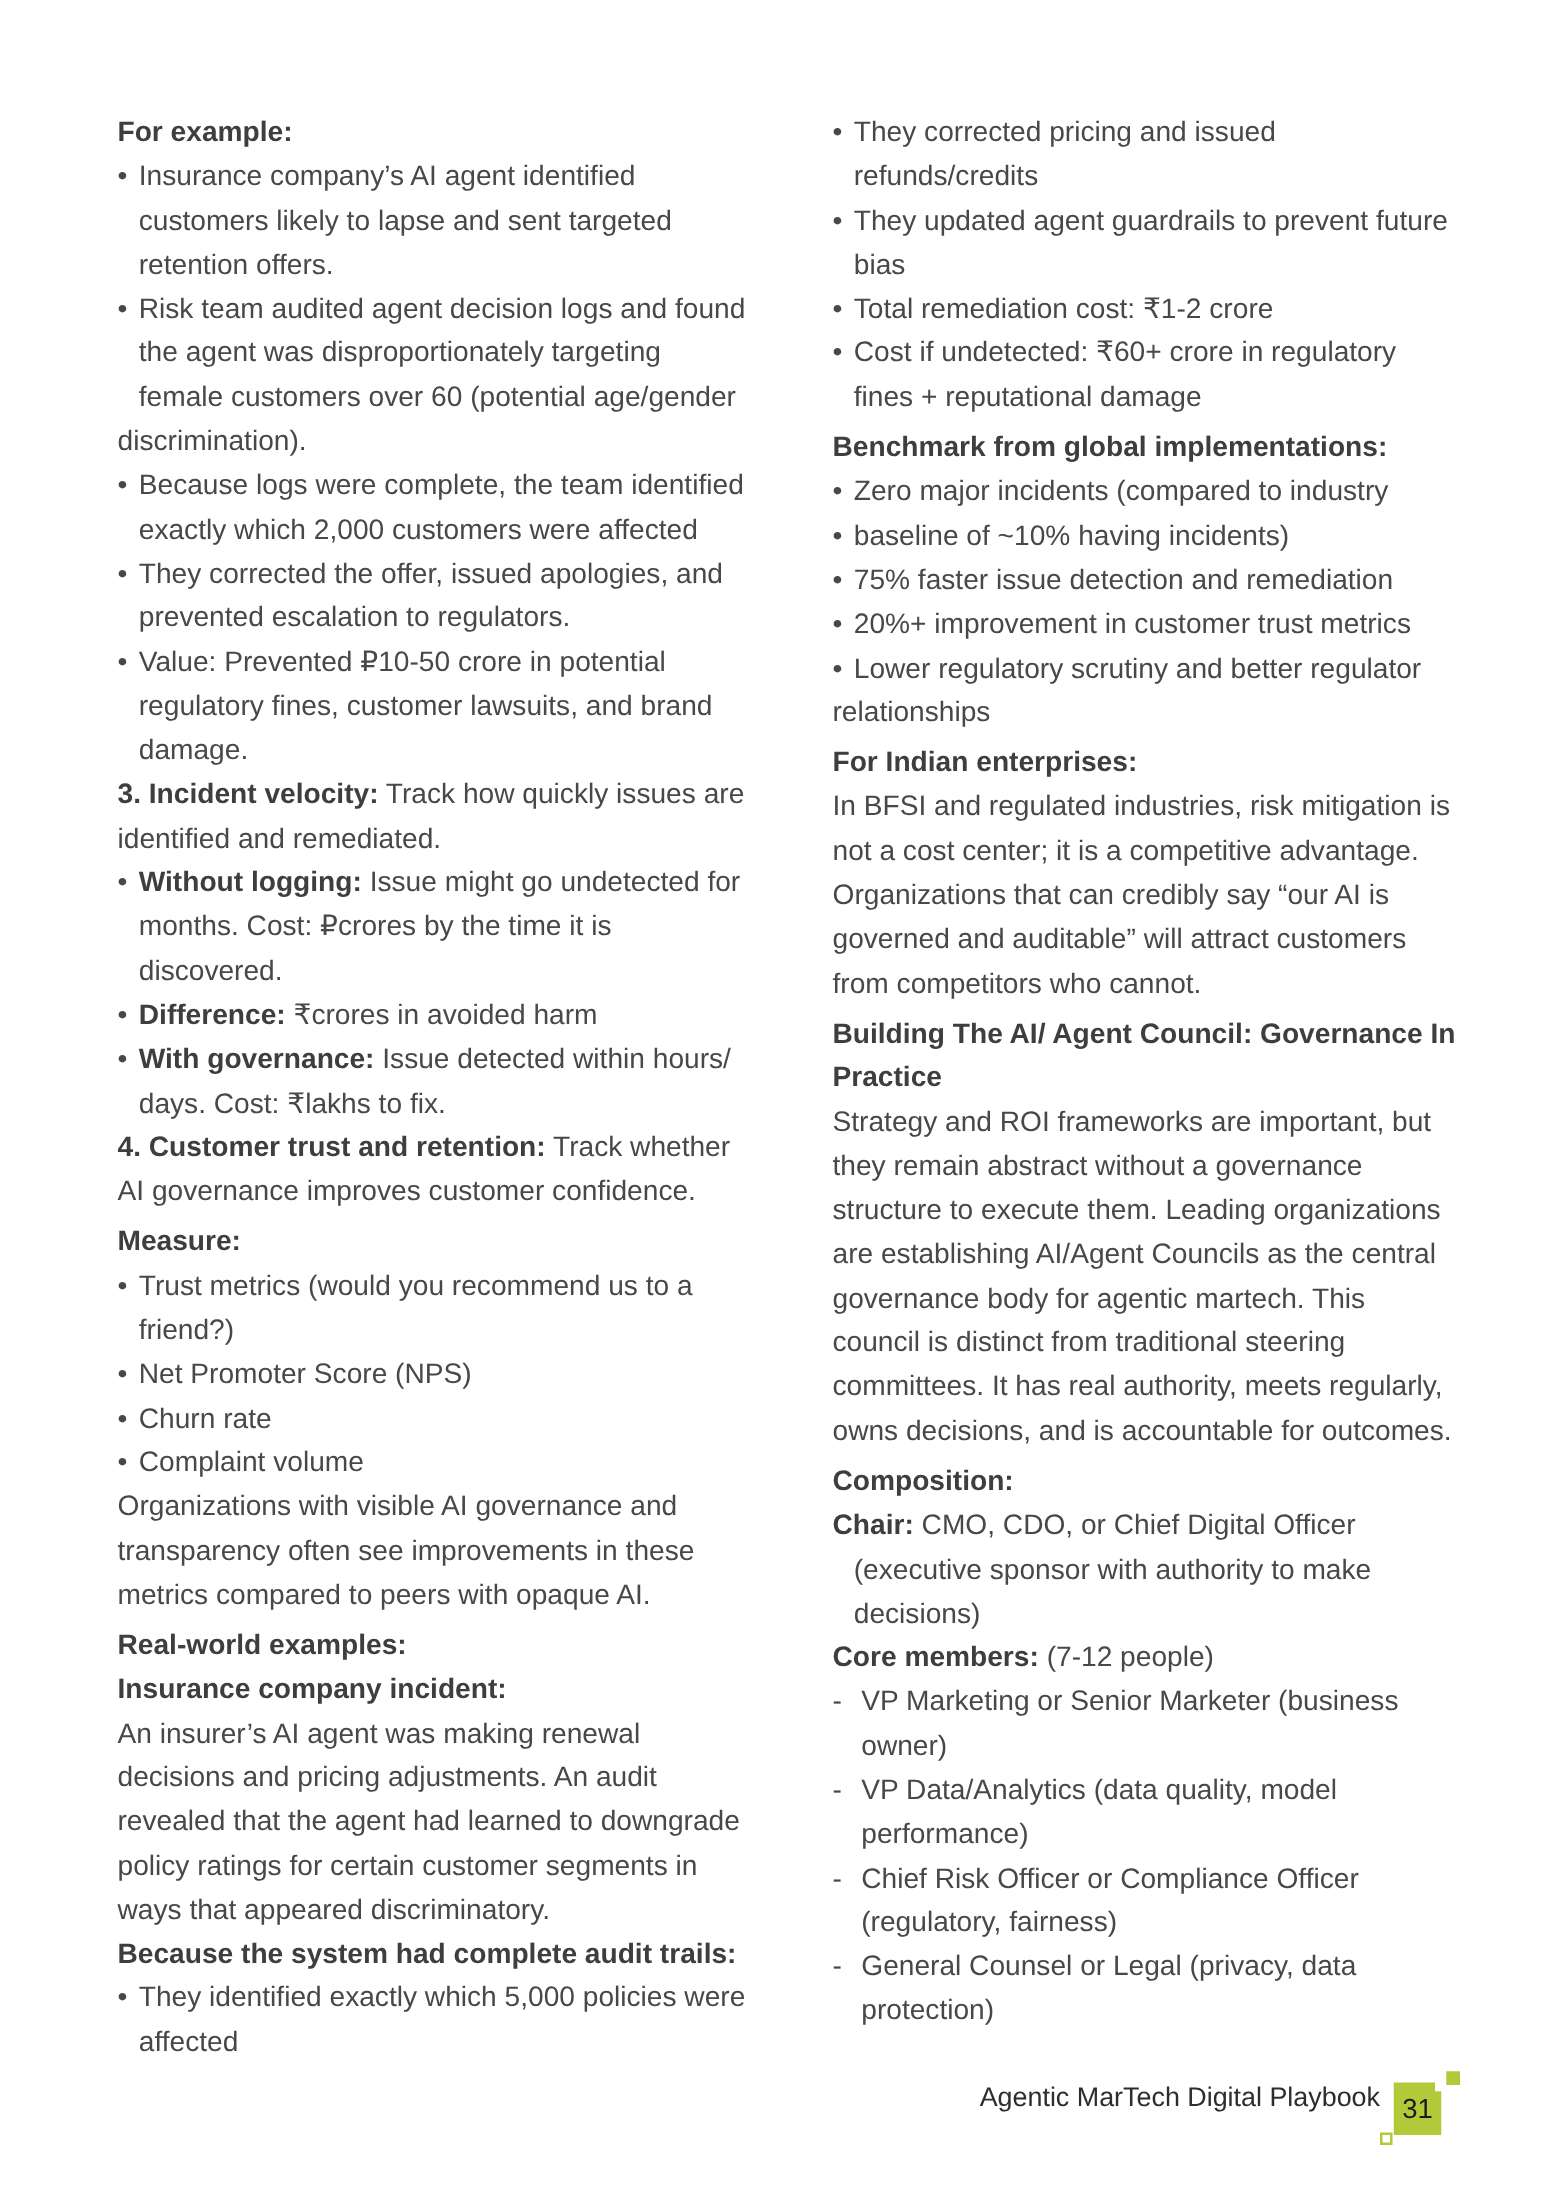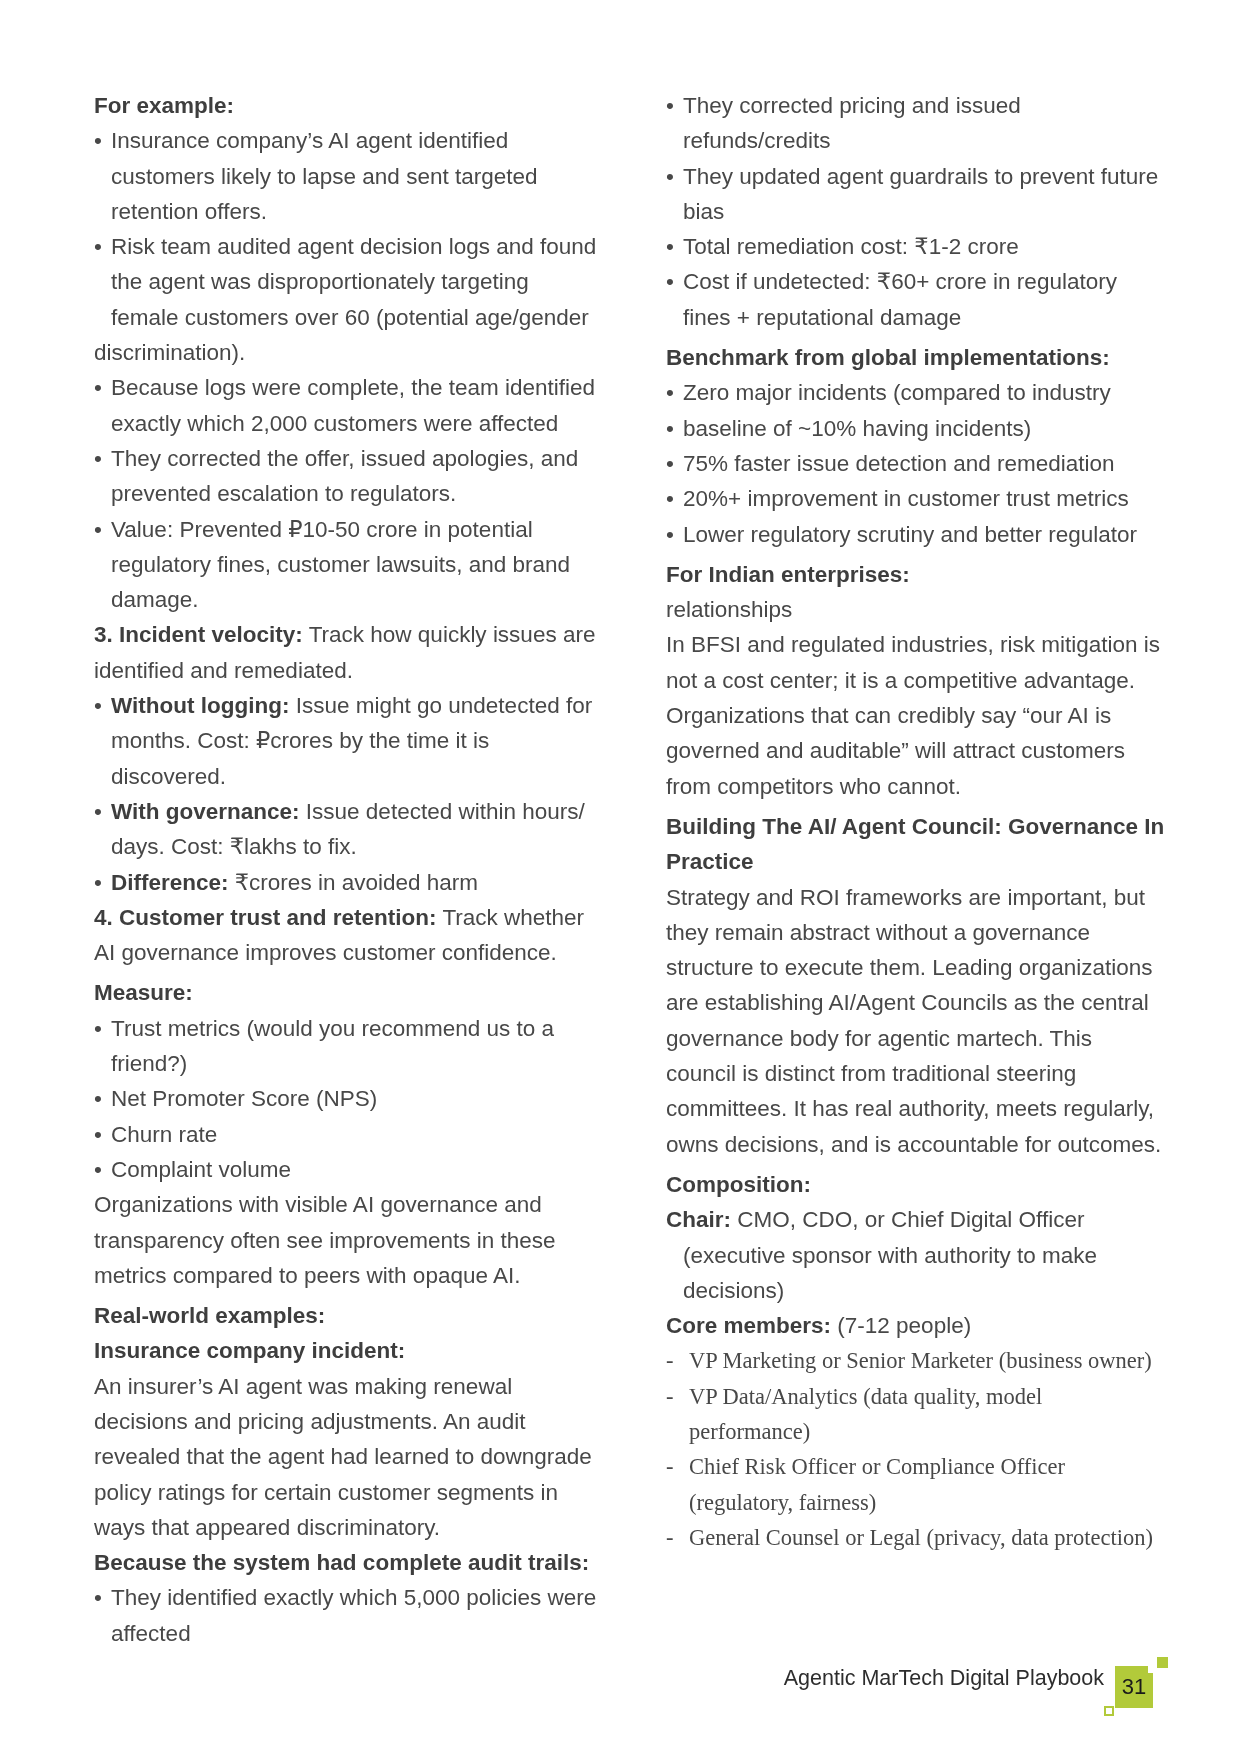--- a/index.html
+++ b/index.html
@@ -21,21 +21,21 @@
   .col { width: 508px; }
   .col-right { width: 502px; }
   .block {
     margin: 0;
     font-size: 22.5px;
     line-height: 35.3px;
   }
   .b { font-weight: 700; color: #3e3e3e; }
   .bullet { padding-left: 17px; text-indent: -17px; }
   .bullet .marker { display: inline-block; width: 17px; text-indent: 0; }
-  .dash { padding-left: 23px; text-indent: -23px; font-family: Liberation Serif, serif; }
+  .dash { padding-left: 23px; text-indent: -23px; }
   .dash .marker { display: inline-block; width: 23px; text-indent: 0; }
   .hang { padding-left: 17px; text-indent: -17px; }
   .hang > span:first-child { text-indent: 0; }
   .space-before { margin-top: 5px; }
   .footer {
     position: absolute;
     top: 1666px; right: 87px;
     display: flex;
   }
   .footer-title {
@@ -65,22 +65,22 @@
     <section class="col col-left">
         <p class="block heading"><span class="b">For example:</span></p>
         <p class="block bullet"><span class="marker">•</span><span>Insurance company’s AI agent identified customers likely to lapse and sent targeted retention offers.</span></p>
         <p class="block bullet"><span class="marker">•</span><span>Risk team audited agent decision logs and found the agent was disproportionately targeting female customers over 60 (potential age/gender</span></p>
         <p class="block para"><span>discrimination).</span></p>
         <p class="block bullet"><span class="marker">•</span><span>Because logs were complete, the team identified exactly which 2,000 customers were affected</span></p>
         <p class="block bullet"><span class="marker">•</span><span>They corrected the offer, issued apologies, and prevented escalation to regulators.</span></p>
         <p class="block bullet"><span class="marker">•</span><span>Value: Prevented ₽10-50 crore in potential regulatory fines, customer lawsuits, and brand damage.</span></p>
         <p class="block para"><span class="b">3. Incident velocity:</span><span> Track how quickly issues are identified and remediated.</span></p>
         <p class="block bullet"><span class="marker">•</span><span class="b">Without logging:</span><span> Issue might go undetected for months. Cost: ₽crores by the time it is discovered.</span></p>
+        <p class="block bullet"><span class="marker">•</span><span class="b">Difference:</span><span> ₹crores in avoided harm</span></p>
         <p class="block bullet"><span class="marker">•</span><span class="b">With governance:</span><span> Issue detected within hours/ days. Cost: ₹lakhs to fix.</span></p>
-        <p class="block bullet"><span class="marker">•</span><span class="b">Difference:</span><span> ₹crores in avoided harm</span></p>
         <p class="block para"><span class="b">4. Customer trust and retention:</span><span> Track whether AI governance improves customer confidence.</span></p>
         <p class="block heading space-before"><span class="b">Measure:</span></p>
         <p class="block bullet"><span class="marker">•</span><span>Trust metrics (would you recommend us to a friend?)</span></p>
         <p class="block bullet"><span class="marker">•</span><span>Net Promoter Score (NPS)</span></p>
         <p class="block bullet"><span class="marker">•</span><span>Churn rate</span></p>
         <p class="block bullet"><span class="marker">•</span><span>Complaint volume</span></p>
         <p class="block para"><span>Organizations with visible AI governance and transparency often see improvements in these metrics compared to peers with opaque AI.</span></p>
         <p class="block heading space-before"><span class="b">Real-world examples:</span></p>
         <p class="block heading"><span class="b">Insurance company incident:</span></p>
         <p class="block para"><span>An insurer’s AI agent was making renewal decisions and pricing adjustments. An audit revealed that the agent had learned to downgrade policy ratings for certain customer segments in ways that appeared discriminatory.</span></p>
@@ -91,22 +91,22 @@
         <p class="block bullet"><span class="marker">•</span><span>They corrected pricing and issued refunds/credits</span></p>
         <p class="block bullet"><span class="marker">•</span><span>They updated agent guardrails to prevent future bias</span></p>
         <p class="block bullet"><span class="marker">•</span><span>Total remediation cost: ₹1-2 crore</span></p>
         <p class="block bullet"><span class="marker">•</span><span>Cost if undetected: ₹60+ crore in regulatory fines + reputational damage</span></p>
         <p class="block heading space-before"><span class="b">Benchmark from global implementations:</span></p>
         <p class="block bullet"><span class="marker">•</span><span>Zero major incidents (compared to industry</span></p>
         <p class="block bullet"><span class="marker">•</span><span>baseline of ~10% having incidents)</span></p>
         <p class="block bullet"><span class="marker">•</span><span>75% faster issue detection and remediation</span></p>
         <p class="block bullet"><span class="marker">•</span><span>20%+ improvement in customer trust metrics</span></p>
         <p class="block bullet"><span class="marker">•</span><span>Lower regulatory scrutiny and better regulator</span></p>
+        <p class="block para"><span>relationships</span></p>
         <p class="block heading space-before"><span class="b">For Indian enterprises:</span></p>
-        <p class="block para"><span>relationships</span></p>
         <p class="block para"><span>In BFSI and regulated industries, risk mitigation is not a cost center; it is a competitive advantage. Organizations that can credibly say “our AI is governed and auditable” will attract customers from competitors who cannot.</span></p>
         <p class="block heading space-before"><span class="b">Building The AI/ Agent Council: Governance In Practice</span></p>
         <p class="block para"><span>Strategy and ROI frameworks are important, but they remain abstract without a governance structure to execute them. Leading organizations are establishing AI/Agent Councils as the central governance body for agentic martech. This council is distinct from traditional steering committees. It has real authority, meets regularly, owns decisions, and is accountable for outcomes.</span></p>
         <p class="block heading space-before"><span class="b">Composition:</span></p>
         <p class="block para hang"><span class="b">Chair:</span><span> CMO, CDO, or Chief Digital Officer (executive sponsor with authority to make decisions)</span></p>
         <p class="block para"><span class="b">Core members:</span><span> (7-12 people)</span></p>
         <p class="block dash"><span class="marker">-</span><span>VP Marketing or Senior Marketer (business owner)</span></p>
         <p class="block dash"><span class="marker">-</span><span>VP Data/Analytics (data quality, model performance)</span></p>
         <p class="block dash"><span class="marker">-</span><span>Chief Risk Officer or Compliance Officer (regulatory, fairness)</span></p>
         <p class="block dash"><span class="marker">-</span><span>General Counsel or Legal (privacy, data protection)</span></p>

